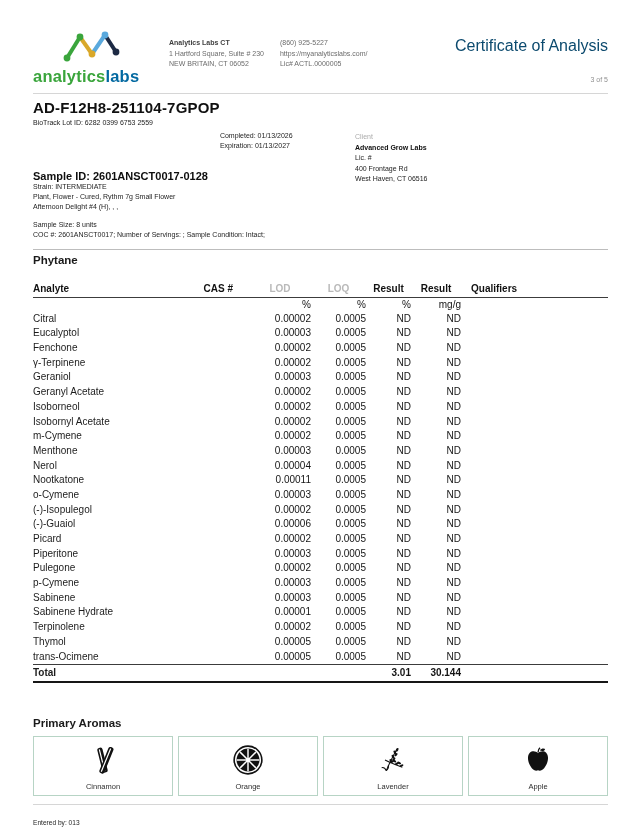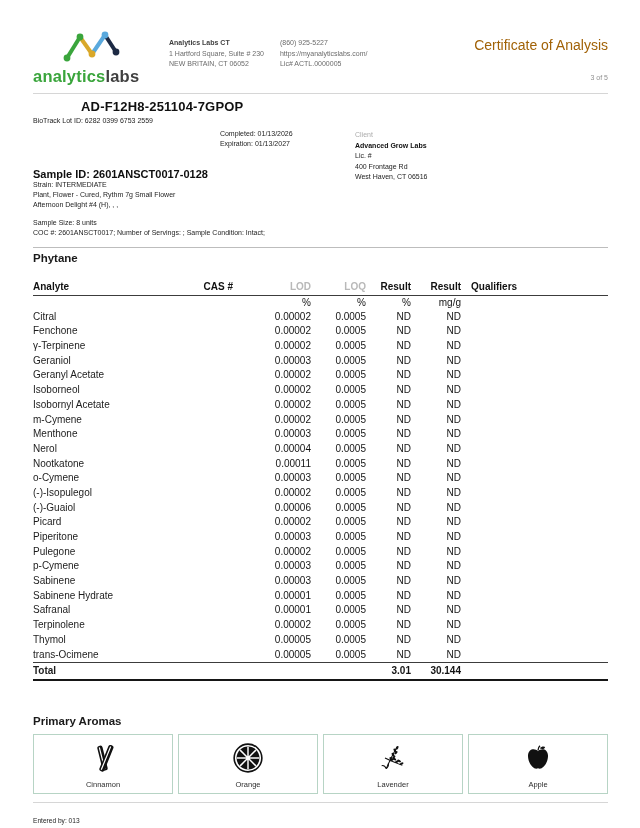--- a/index.html
+++ b/index.html
@@ -3,48 +3,48 @@
 <meta charset="utf-8">
 <style>
   html,body{margin:0;padding:0;background:#fff;}
   body{width:640px;height:828px;overflow:hidden;font-family:"Liberation Sans",sans-serif;color:#222;-webkit-font-smoothing:antialiased;}
   .page{box-sizing:border-box;width:640px;height:828px;padding:30px 32px 0 33px;}
   
   .hdr{display:flex;align-items:flex-start;}
   .logo{width:126px;flex:0 0 auto;}
   .wordmark{font-size:16.5px;font-weight:bold;letter-spacing:.2px;margin-top:1px;}
   .wm-green{color:#3aa53c;}
-  .wm-dark{color:#404040;font-weight:600;}
+  .wm-dark{color:#0369a1;font-weight:600;}
   .lab-col{font-size:7px;line-height:1.5;color:#6b6b6b;margin-left:10px;padding-top:8px;}
   .lab-col .bold{font-weight:bold;color:#3f3f3f;}
   .lab-col2{margin-left:16px;}
   .hdr-right{margin-left:auto;text-align:right;}
-  .doc-title{font-size:14px;color:#a16207;padding-top:7px;}
+  .doc-title{font-size:16px;color:#0c4a6e;padding-top:7px;}
   .page-ind{font-size:7px;color:#8f8f8f;margin-top:21px;}
   .rule{border:none;border-top:1px solid #d6d6d6;margin:7px 0 0 0;}
   .rule-mid{border-top:1px solid #bdbdbd;}
   
-  .coa-title{font-size:13px;font-weight:bold;color:#101010;margin-top:5px;letter-spacing:.2px;margin-left:48px;}
+  .coa-title{font-size:15px;font-weight:bold;color:#101010;margin-top:5px;letter-spacing:.2px;}
   .tiny{font-size:7px;line-height:1.45;color:#1c1c1c;}
   .biotrack{margin-top:2px;}
   .info-row{display:flex;margin-top:2px;}
   .info-left{width:322px;flex:0 0 auto;}
   .sampleid-row{display:flex;align-items:flex-start;}
   .sample-id{font-size:11px;font-weight:bold;color:#0e0e0e;white-space:nowrap;margin-top:40px;}
   .dates{margin-left:12px;padding-top:1px;white-space:nowrap;}
   .gap7{height:7px;}
   .client-block{padding-top:2px;font-size:7px;line-height:1.5;}
   .client-label{color:#ababab;}
   .client-name{font-weight:bold;color:#111;}
   
   .section-title{font-size:11.5px;font-weight:600;color:#1a1a1a;margin-top:4px;}
   table{width:100%;border-collapse:collapse;margin-top:16px;font-size:10px;}
   col.c-analyte{width:168px}col.c-cas{width:48px}col.c-lod{width:62px}col.c-loq{width:55px}
   col.c-pct{width:45px}col.c-mgg{width:50px}
-  th{font-weight:bold;text-align:right;padding:1px 0 3px 0;border-bottom:1.6px solid #3c3c3c;color:#111;}
+  th{font-weight:bold;text-align:center;padding:1px 0 3px 0;border-bottom:1.6px solid #3c3c3c;color:#111;}
   th.left{text-align:left;}
   th.qual,td.qual{text-align:left;padding-left:10px;}
   td{padding:2.35px 0;line-height:1;vertical-align:bottom;}
   td.left{text-align:left;color:#1c1c1c;}
   td.num{text-align:right;color:#141414;}
   .gray{color:#b9b9b9;}
   td.cas,th.cas{padding-right:16px;text-align:right;}
   tr.units td{padding:2px 0 1.5px 0;}
   tr.total td{font-weight:bold;border-top:1px solid #3c3c3c;border-bottom:2.5px solid #161616;padding:3.2px 0;}
   
@@ -168,20 +168,29 @@
         <tr>
           <td class="left">Citral</td>
           <td class="cas"></td>
           <td class="num gray">0.00002</td>
           <td class="num gray">0.0005</td>
           <td class="num">ND</td>
           <td class="num">ND</td>
           <td class="qual"></td>
         </tr>
         <tr>
+          <td class="left">Eucalyptol</td>
+          <td class="cas"></td>
+          <td class="num gray">0.00003</td>
+          <td class="num gray">0.0005</td>
+          <td class="num">ND</td>
+          <td class="num">ND</td>
+          <td class="qual"></td>
+        </tr>
+        <tr>
           <td class="left">Fenchone</td>
           <td class="cas"></td>
           <td class="num gray">0.00002</td>
           <td class="num gray">0.0005</td>
           <td class="num">ND</td>
           <td class="num">ND</td>
           <td class="qual"></td>
         </tr>
         <tr>
           <td class="left">γ-Terpinene</td>
@@ -331,29 +340,20 @@
           <td class="left">Sabinene</td>
           <td class="cas"></td>
           <td class="num gray">0.00003</td>
           <td class="num gray">0.0005</td>
           <td class="num">ND</td>
           <td class="num">ND</td>
           <td class="qual"></td>
         </tr>
         <tr>
           <td class="left">Sabinene Hydrate</td>
-          <td class="cas"></td>
-          <td class="num gray">0.00001</td>
-          <td class="num gray">0.0005</td>
-          <td class="num">ND</td>
-          <td class="num">ND</td>
-          <td class="qual"></td>
-        </tr>
-        <tr>
-          <td class="left">Safranal</td>
           <td class="cas"></td>
           <td class="num gray">0.00001</td>
           <td class="num gray">0.0005</td>
           <td class="num">ND</td>
           <td class="num">ND</td>
           <td class="qual"></td>
         </tr>
         <tr>
           <td class="left">Terpinolene</td>
           <td class="cas"></td>

